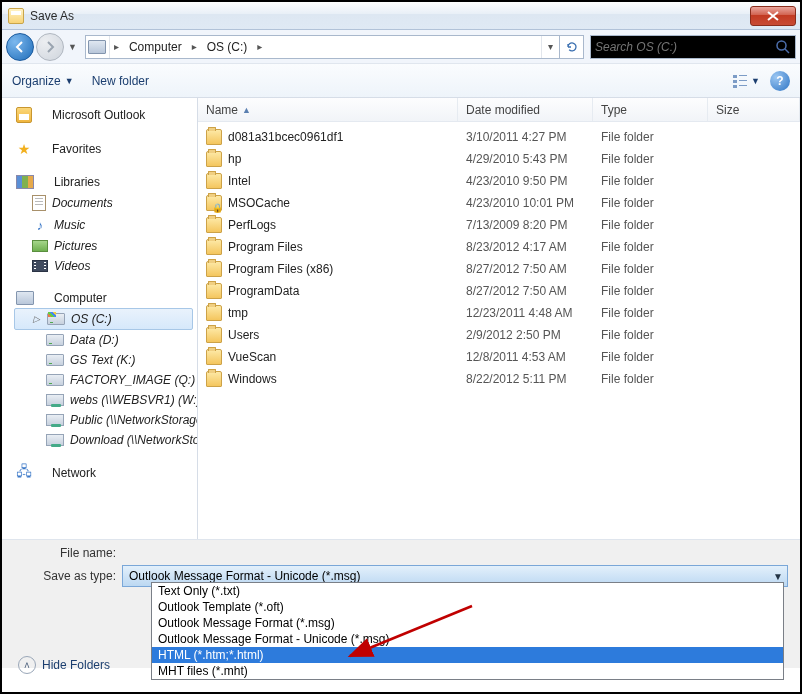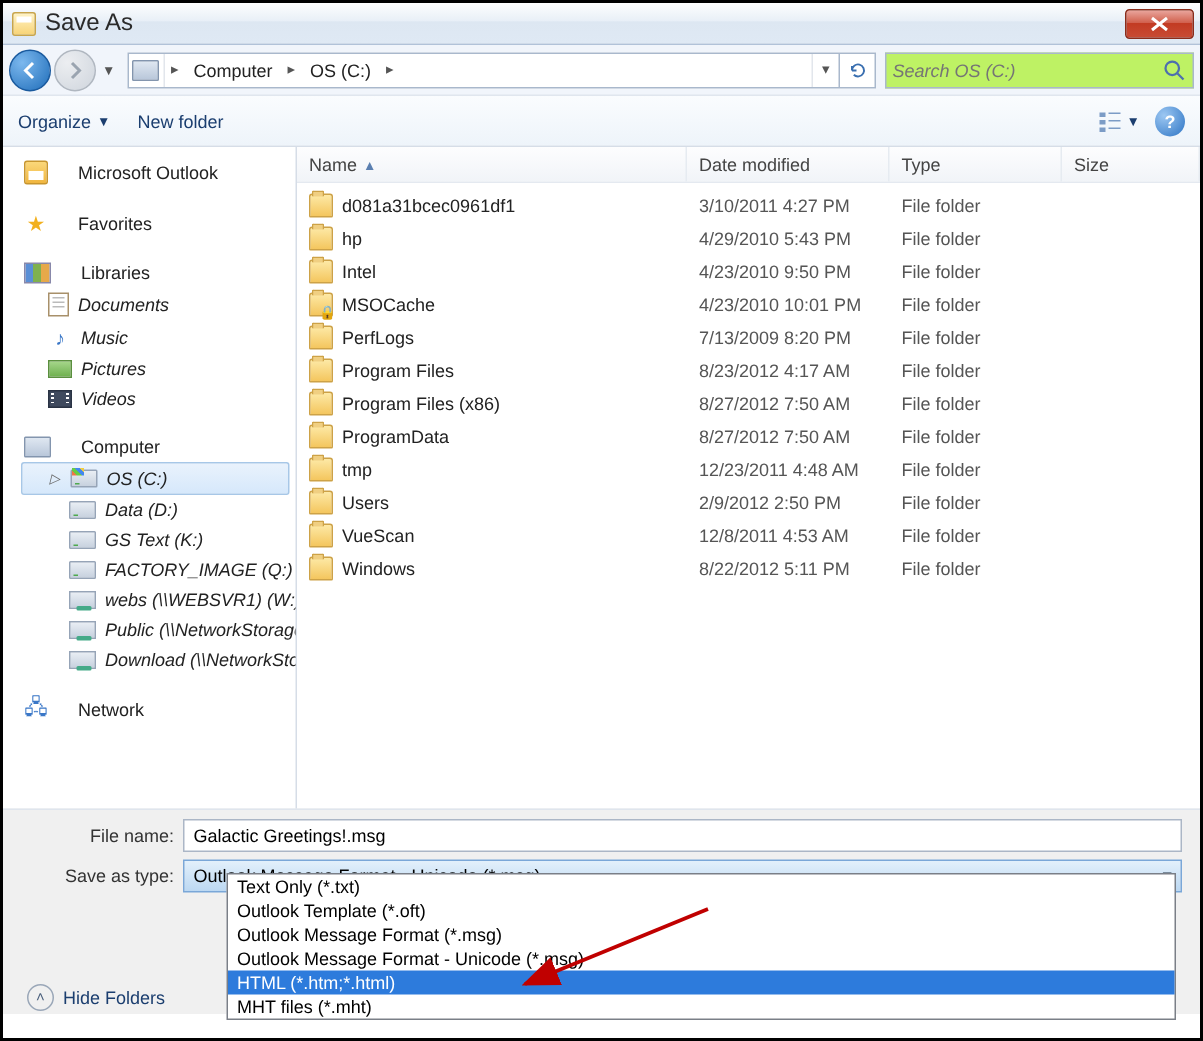--- a/index.html
+++ b/index.html
@@ -2,38 +2,38 @@
 <html><head>
 <meta charset="utf-8">
 <style>
 * { box-sizing: border-box; margin: 0; padding: 0; font-family: "Segoe UI", Tahoma, sans-serif; }
 body { background: #fff; width: 802px; height: 694px; border: 2px solid #000; position: relative; overflow: hidden; }
 
 
 .titlebar { height: 28px; background: linear-gradient(#fdfefe,#e8eff7 45%,#dde7f2 46%,#dfe9f4); border-bottom: 1px solid #b1c2d8; display:flex; align-items:center; padding:0 2px; }
 .titlebar .title-icon { width:16px; height:16px; margin:0 6px 0 4px; background: linear-gradient(#fff3c6,#f8d477); border:1px solid #c9a54a; border-radius:2px; position:relative; }
 .titlebar .title-icon::after{ content:""; position:absolute; top:2px; left:2px; right:2px; height:4px; background:#fff; }
-.titlebar .title-text { font-size:16px; color:#2a2a2a; flex:1; }
+.titlebar .title-text { font-size:12px; color:#2a2a2a; flex:1; }
 .titlebar .close-btn { width:46px; height:20px; background: linear-gradient(#e9a59c,#d1614e 45%,#c23a22 46%,#c84b34); border:1px solid #8a2c1b; border-radius:3px; display:flex; align-items:center; justify-content:center; margin-right:2px; cursor:pointer; }
 .titlebar .close-btn svg { width:12px; height:10px; }
 
 
 .navbar { height: 34px; display:flex; align-items:center; padding:2px 4px; background:#f1f5fb; border-bottom:1px solid #e0e6ee; gap:2px; }
 .navcircle { width:28px; height:28px; border-radius:50%; display:flex; align-items:center; justify-content:center; }
 .navcircle.back { background: radial-gradient(circle at 30% 30%, #7cb8ee, #1f6db9); border:1px solid #1a5a9e; }
 .navcircle.fwd { background: radial-gradient(circle at 30% 30%, #eceef1, #cfd5dd); border:1px solid #b0b7c0; }
 .navcircle svg { width:14px; height:14px; }
 .addrbar { flex:1; height:24px; border:1px solid #a9b8cc; background:#fff; display:flex; align-items:center; margin:0 4px; }
 .addrbar .crumb-icon { width:24px; height:22px; display:flex; align-items:center; justify-content:center; border-right:1px solid #e2e6ec; }
 .addrbar .crumb { padding:0 6px; font-size:12px; color:#222; height:22px; line-height:22px; }
 .addrbar .chev { padding:0 4px; font-size:10px; color:#555; height:22px; line-height:22px; }
 .addrbar .spacer { flex:1; }
 .addrbar .dd { width:18px; text-align:center; font-size:10px; color:#555; border-left:1px solid #e2e6ec; height:22px; line-height:22px; }
 .addrbar .refresh { width:24px; height:22px; border-left:1px solid #a9b8cc; display:flex; align-items:center; justify-content:center; }
-.searchbox { width:206px; height:24px; border:1px solid #a9b8cc; background:#bef264; display:flex; align-items:center; padding:0 4px; }
+.searchbox { width:206px; height:24px; border:1px solid #a9b8cc; background:#000000; display:flex; align-items:center; padding:0 4px; }
 .searchbox input { flex:1; border:none; outline:none; font-size:12px; font-style:italic; color:#7a7a7a; background:transparent; }
 .searchbox .sicon { width:16px; height:16px; color:#4d6fae; }
 
 
 .toolbar { height:34px; background: linear-gradient(#fafcfe,#eef4fa); border-bottom:1px solid #d6dde7; display:flex; align-items:center; padding:0 10px; gap:18px; }
 .toolbar .org { font-size:12px; color:#1b3e6f; display:flex; align-items:center; gap:4px; cursor:pointer; }
 .toolbar .newf { font-size:12px; color:#1b3e6f; cursor:pointer; }
 .toolbar .right { margin-left:auto; display:flex; align-items:center; gap:10px; }
 .toolbar .view { display:flex; align-items:center; gap:3px; cursor:pointer; color:#1b3e6f; }
 .toolbar .help { width:20px;height:20px;border-radius:50%;background:radial-gradient(circle at 30% 30%,#9cc7f2,#2d74c4); color:#fff; font-size:12px; font-weight:bold; display:flex;align-items:center;justify-content:center; cursor:pointer; }
@@ -365,21 +365,20 @@
           <div class="c date">8/22/2012 5:11 PM</div>
           <div class="c type">File folder</div>
         </div>
       </div>
   </div>
 </div>
 
 <div class="bottombar">
   <div class="formrow">
     <div class="lbl">File name:</div>
-    <div class="ctrl"><input class="fn" value="Galactic Greetings!.msg" style=""></div>
   </div>
   <div class="formrow" style="padding-top:2px">
     <div class="lbl">Save as type:</div>
     <div class="ctrl">
       <div class="combo">
         <span>Outlook Message Format - Unicode (*.msg)</span>
         <span class="dd">▼</span>
       </div>
     </div>
   </div>

